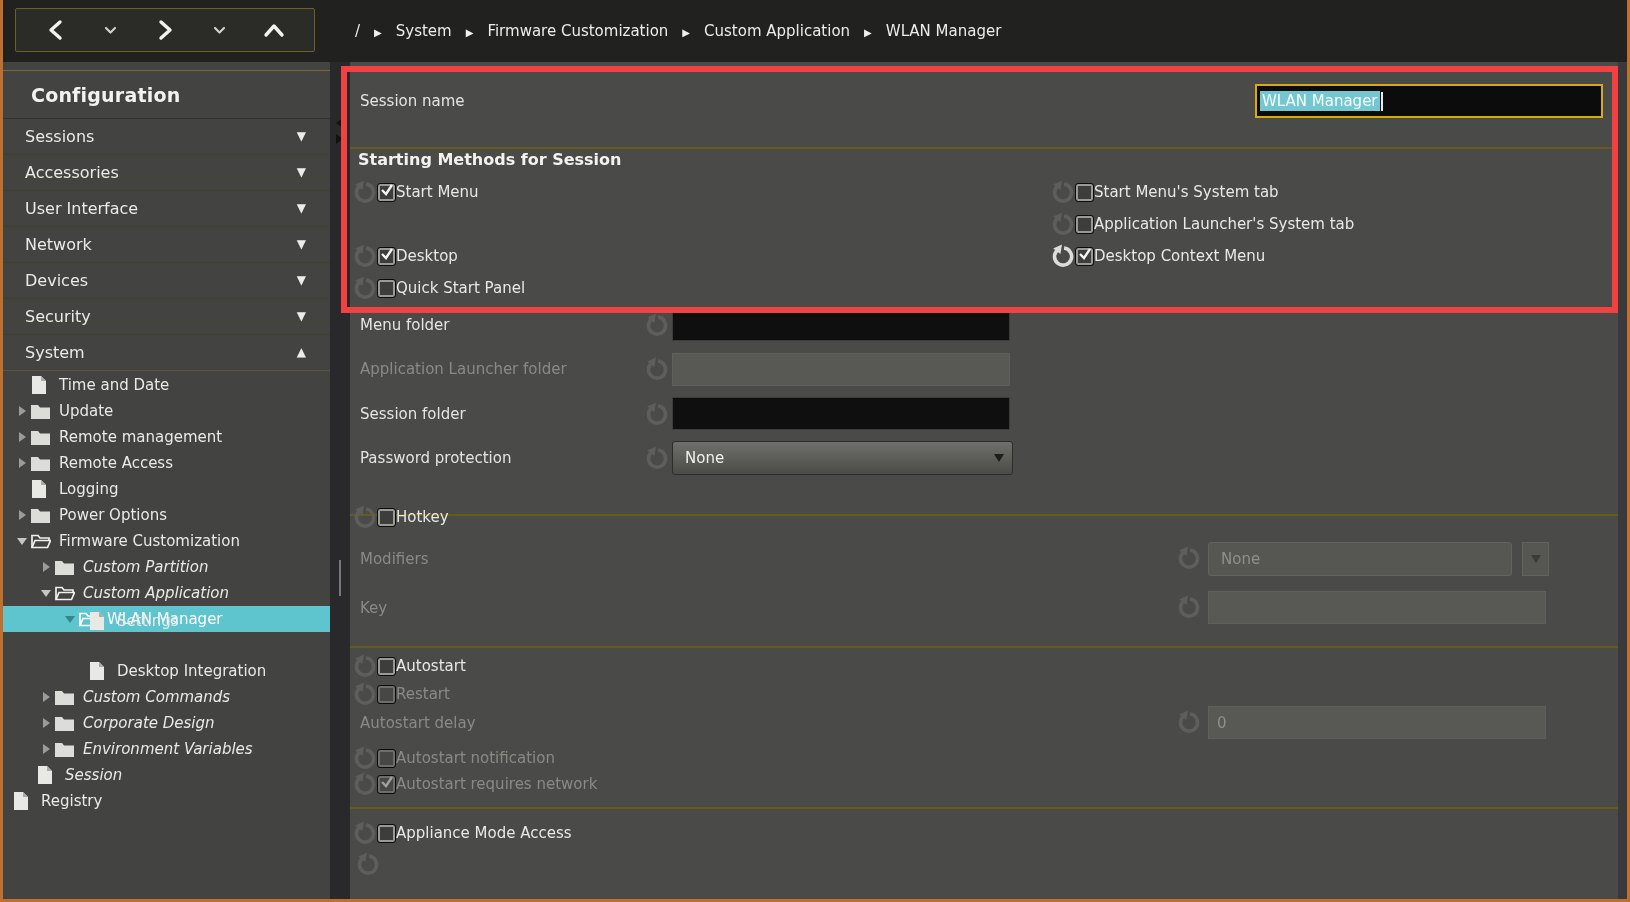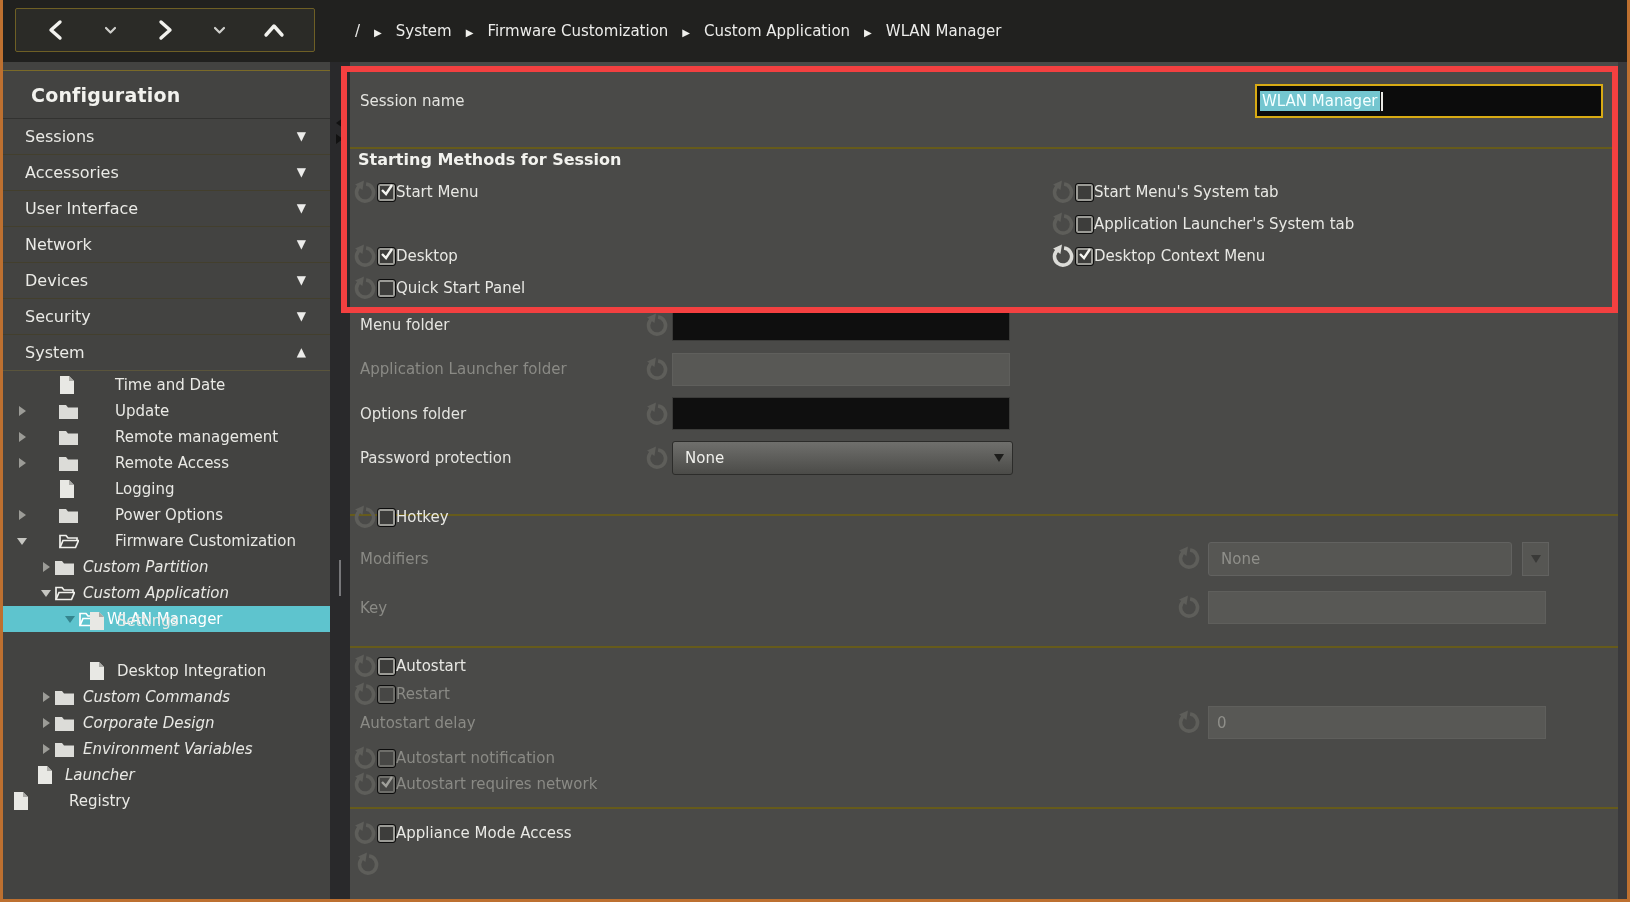--- a/index.html
+++ b/index.html
@@ -38,21 +38,21 @@
 
   .trow{position:absolute;left:0;width:100%;height:26px;display:flex;align-items:center;cursor:pointer;}
   .trow.sel{background:#5ec4ce;}
   .trow.sel .tlabel{color:#ffffff;}
   .texp-slot{width:18px;display:flex;justify-content:center;flex:0 0 18px;}
   .exp-r{width:0;height:0;border-left:7px solid #9c9c97;border-top:5px solid transparent;border-bottom:5px solid transparent;}
   .exp-d{width:0;height:0;border-top:7px solid #c6c6c1;border-left:5px solid transparent;border-right:5px solid transparent;}
   .trow.sel .exp-d{border-top-color:#35858e;}
   .ticon{flex:0 0 22px;display:flex;align-items:center;}
   .tlabel{font-size:15px;color:#e9e9e5;white-space:nowrap;margin-left:6px;}
-  .pad-d1{padding-left:10px;gap:28px;} .pad-d2{padding-left:34px;font-style:italic;} .pad-d3{padding-left:58px;} .pad-d4{padding-left:86px;}
+  .pad-d1{padding-left:10px;} .pad-d2{padding-left:34px;font-style:italic;} .pad-d3{padding-left:58px;} .pad-d4{padding-left:86px;}
 
   
   .splitter{left:330px;top:62px;width:20px;height:840px;background:#29292b;cursor:col-resize;}
   .sp-arrow{position:absolute;left:6px;width:0;height:0;cursor:pointer;}
   .sp-l{top:56px;border-right:7px solid #121212;border-top:5px solid transparent;border-bottom:5px solid transparent;}
   .sp-r{top:72px;border-left:7px solid #121212;border-top:5px solid transparent;border-bottom:5px solid transparent;}
   .sp-handle{position:absolute;left:9px;top:498px;width:2px;height:36px;background:#77777a;}
 
   
   .mainbg{left:350px;top:62px;width:1268px;height:840px;background:#4a4a48;}
@@ -342,21 +342,21 @@
         </span>
       <span class="tlabel">Environment Variables</span>
     </div>
     <div class="trow pad-d2" style="top:700px">
       <span class="ticon">
           <svg width="16" height="19" viewBox="0 0 16 19">
             <path d="M1 0 h9 l5 5 v13 h-14 z" fill="#e8e8e4"></path>
             <path d="M10 0 v5 h5 z" fill="#aaaaa6"></path>
           </svg>
         </span>
-      <span class="tlabel">Launcher</span>
+      <span class="tlabel">Session</span>
     </div>
     <div class="trow pad-d1" style="top:726px">
       <span class="ticon">
           <svg width="16" height="19" viewBox="0 0 16 19">
             <path d="M1 0 h9 l5 5 v13 h-14 z" fill="#e8e8e4"></path>
             <path d="M10 0 v5 h5 z" fill="#aaaaa6"></path>
           </svg>
         </span>
       <span class="tlabel">Registry</span>
     </div>
@@ -478,21 +478,21 @@
   <span class="reset abs-r" style="left:644px;top:357px">
       <svg viewBox="0 0 24 24" width="25" height="25">
         <path d="M8 5.2 A8.2 8.2 0 1 0 13.5 3.9" fill="none" stroke="currentColor" stroke-width="3.4"></path>
         <path d="M11.5 0.5 L3 4.2 L10 9.5 Z" fill="currentColor"></path>
       </svg>
     </span>
   <div class="tinput dis" style="left:672px;top:353px;width:338px">
       <span></span>
     </div>
 
-  <span class="flabel" style="left:360px;top:405px">Options folder</span>
+  <span class="flabel" style="left:360px;top:405px">Session folder</span>
   <span class="reset abs-r" style="left:644px;top:402px">
       <svg viewBox="0 0 24 24" width="25" height="25">
         <path d="M8 5.2 A8.2 8.2 0 1 0 13.5 3.9" fill="none" stroke="currentColor" stroke-width="3.4"></path>
         <path d="M11.5 0.5 L3 4.2 L10 9.5 Z" fill="currentColor"></path>
       </svg>
     </span>
   <div class="tinput" style="left:672px;top:397px;width:338px">
       <span></span>
     </div>
 

